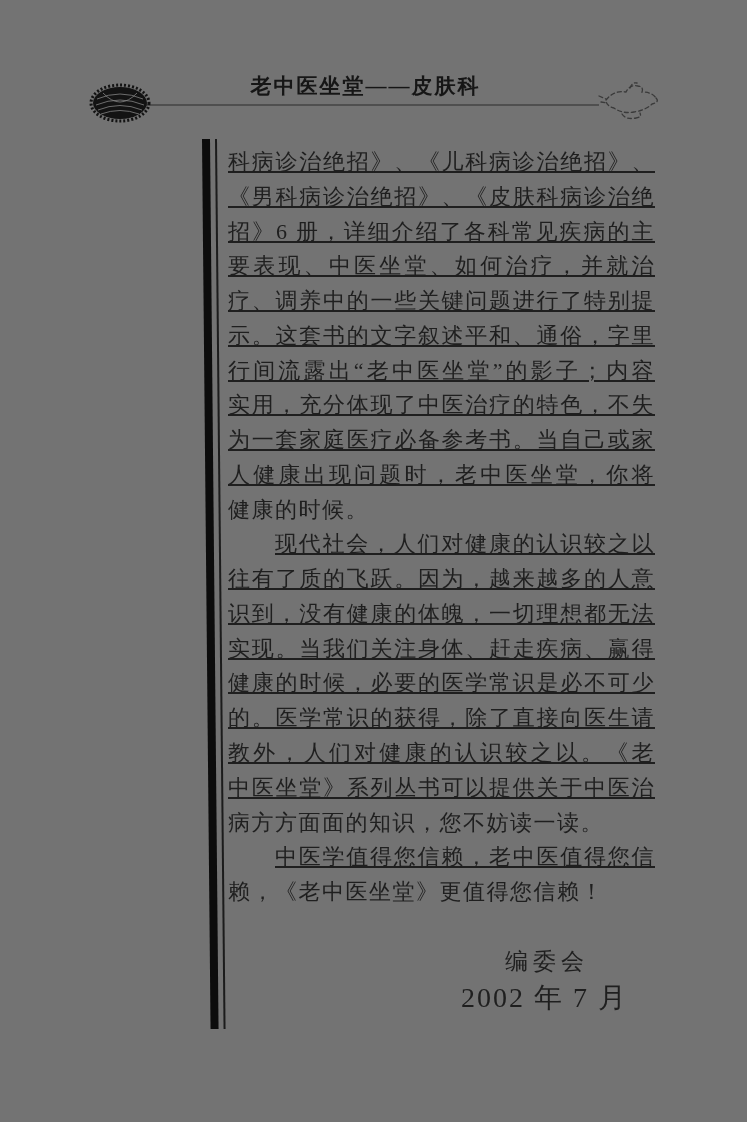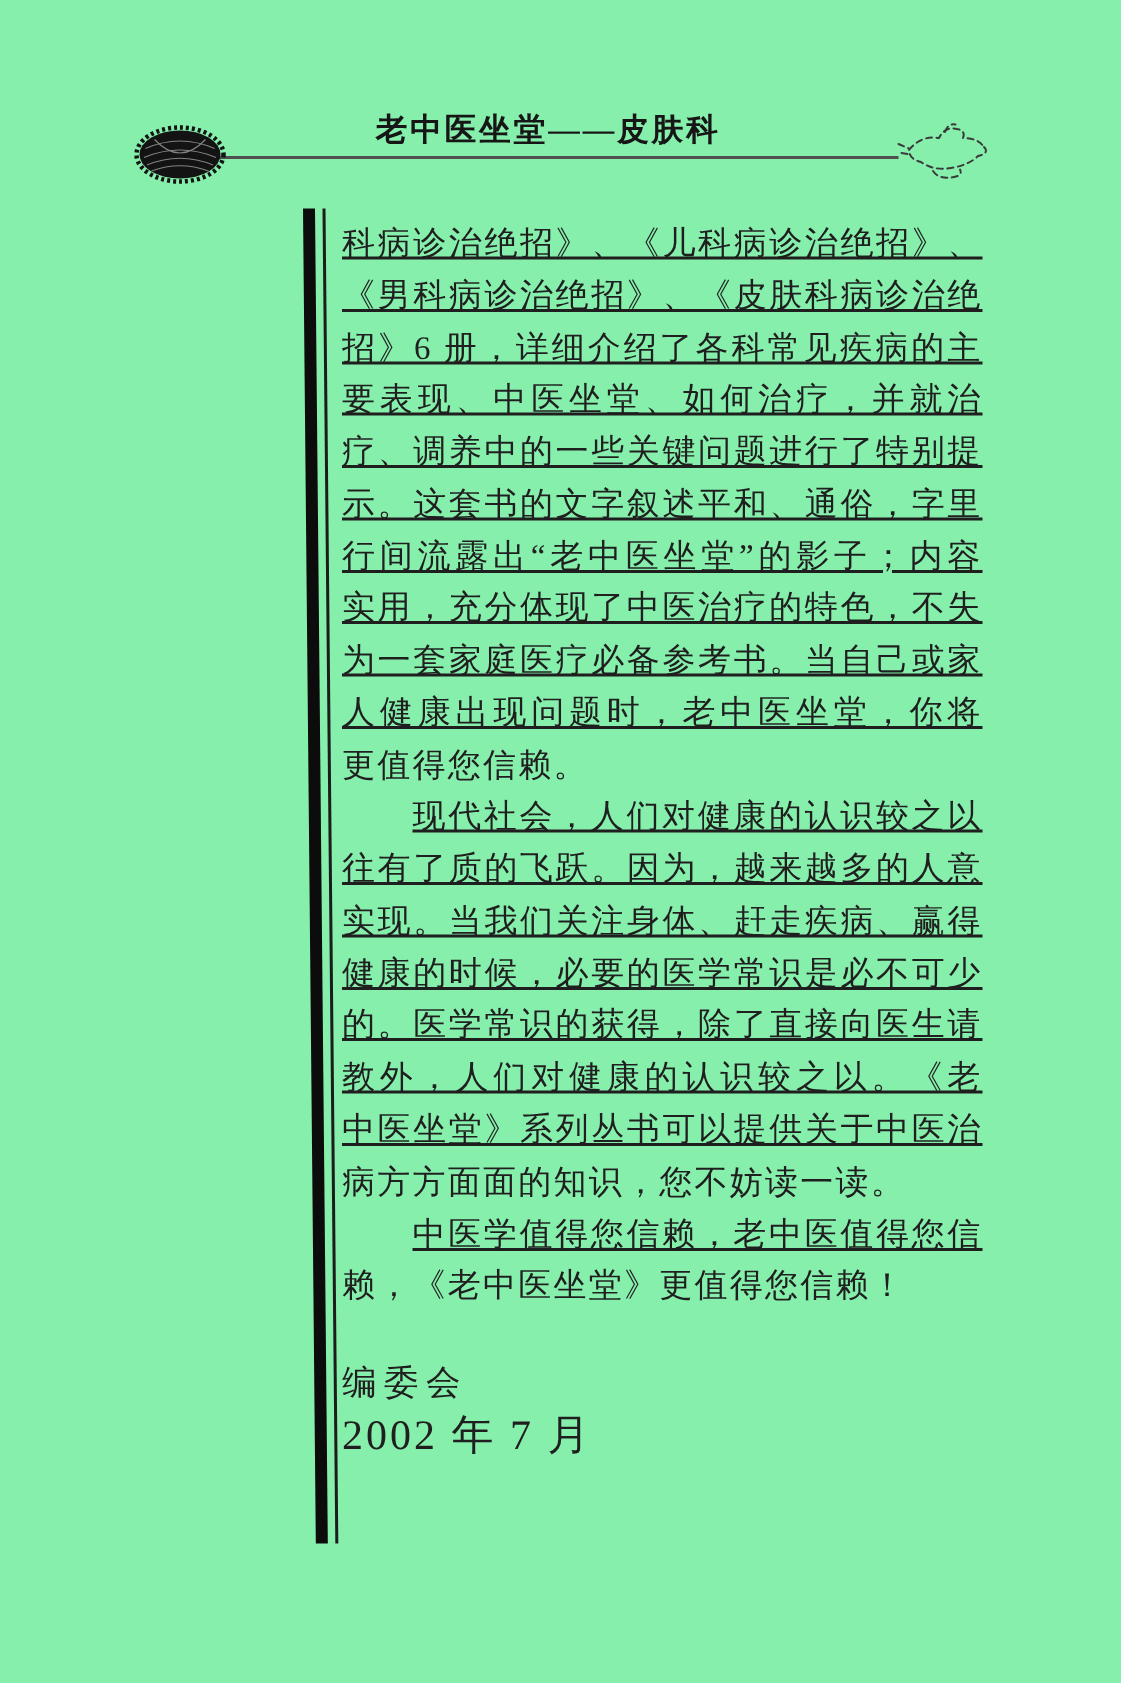--- a/index.html
+++ b/index.html
@@ -4,21 +4,21 @@
 <style>
   html, body { margin: 0; padding: 0; }
   body {
     width: 747px; height: 1122px;
     background: #ffffff;
     position: relative;
     font-family: "Liberation Serif", "DejaVu Serif", serif;
     color: #1f1f1f;
     overflow: hidden;
   }
-  .page { position: absolute; inset: 0; background: #86efac; }
+  .page { position: absolute; inset: 0; background: #737373; }
 
   
   .header-title {
     position: absolute; top: 72px; left: 0; width: 747px;
     text-align: center;
     transform: translateX(-8px);
     font-size: 21px; font-weight: bold; letter-spacing: 2px;
     color: #161616;
   }
   .header-line {
@@ -53,21 +53,22 @@
     white-space: normal;
     text-align: justify;
     text-align-last: justify;
     text-justify: inter-character;
     text-decoration: underline;
   }
   .line.indent { padding-left: 47px; }
 
   
   .signature {
-    position: absolute; left: 228px; top: 904px; width: 427px;
+    position: absolute; left: 228px; top: 944px; width: 427px;
+    text-align: right;
   }
   .sig-author { font-size: 23px; line-height: 36px; padding-right: 66px; letter-spacing: 5px; }
   .sig-date   { font-size: 28px; line-height: 36px; padding-right: 27px; letter-spacing: 2px; }
 </style>
 </head>
 <body>
 
 <div class="page">
 
   <div class="header-title">老中医坐堂——皮肤科</div>
@@ -106,23 +107,24 @@
     <div class="line just">科病诊治绝招》、《儿科病诊治绝招》、</div>
     <div class="line just">《男科病诊治绝招》、《皮肤科病诊治绝</div>
     <div class="line just">招》6 册，详细介绍了各科常见疾病的主</div>
     <div class="line just">要表现、中医坐堂、如何治疗，并就治</div>
     <div class="line just">疗、调养中的一些关键问题进行了特别提</div>
     <div class="line just">示。这套书的文字叙述平和、通俗，字里</div>
     <div class="line just">行间流露出“老中医坐堂”的影子；内容</div>
     <div class="line just">实用，充分体现了中医治疗的特色，不失</div>
     <div class="line just">为一套家庭医疗必备参考书。当自己或家</div>
     <div class="line just">人健康出现问题时，老中医坐堂，你将</div>
-    <div class="line">更值得您信赖。</div>
+    <div class="line">健康的时候。</div>
     <div class="line just indent">现代社会，人们对健康的认识较之以</div>
     <div class="line just">往有了质的飞跃。因为，越来越多的人意</div>
+    <div class="line just">识到，没有健康的体魄，一切理想都无法</div>
     <div class="line just">实现。当我们关注身体、赶走疾病、赢得</div>
     <div class="line just">健康的时候，必要的医学常识是必不可少</div>
     <div class="line just">的。医学常识的获得，除了直接向医生请</div>
     <div class="line just">教外，人们对健康的认识较之以。《老</div>
     <div class="line just">中医坐堂》系列丛书可以提供关于中医治</div>
     <div class="line">病方方面面的知识，您不妨读一读。</div>
     <div class="line just indent">中医学值得您信赖，老中医值得您信</div>
     <div class="line">赖，《老中医坐堂》更值得您信赖！</div>
   </div>
 

